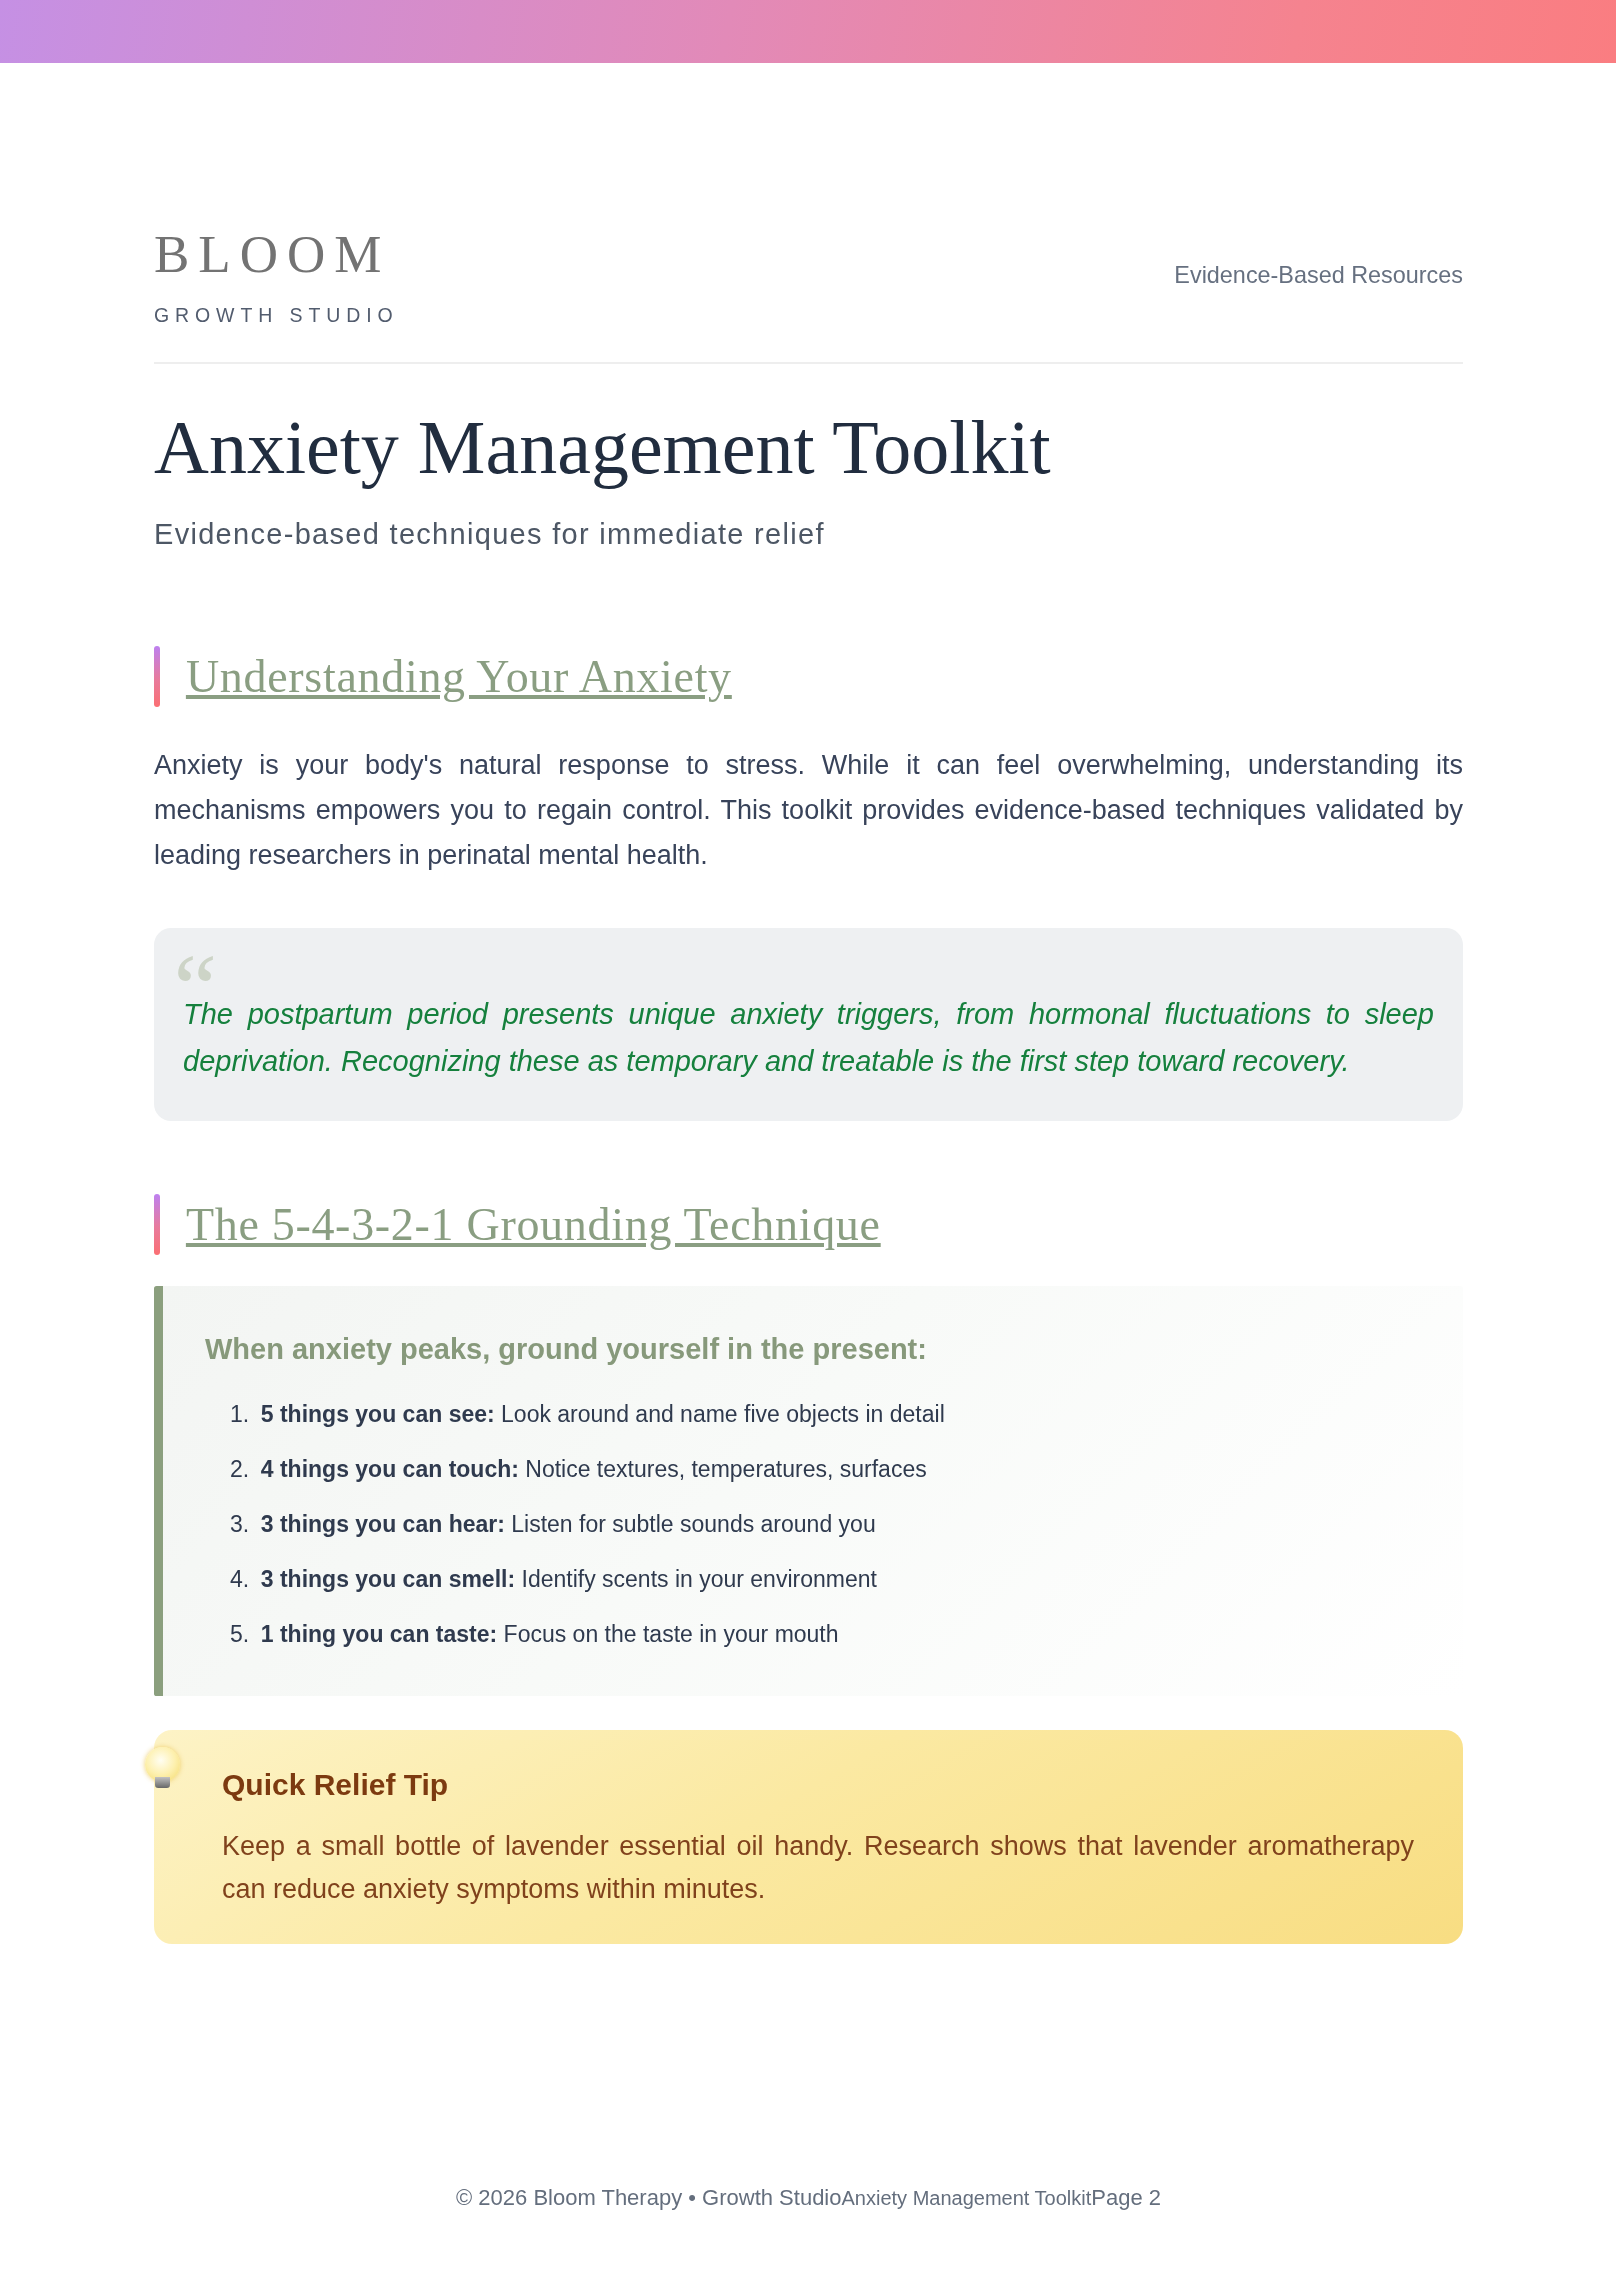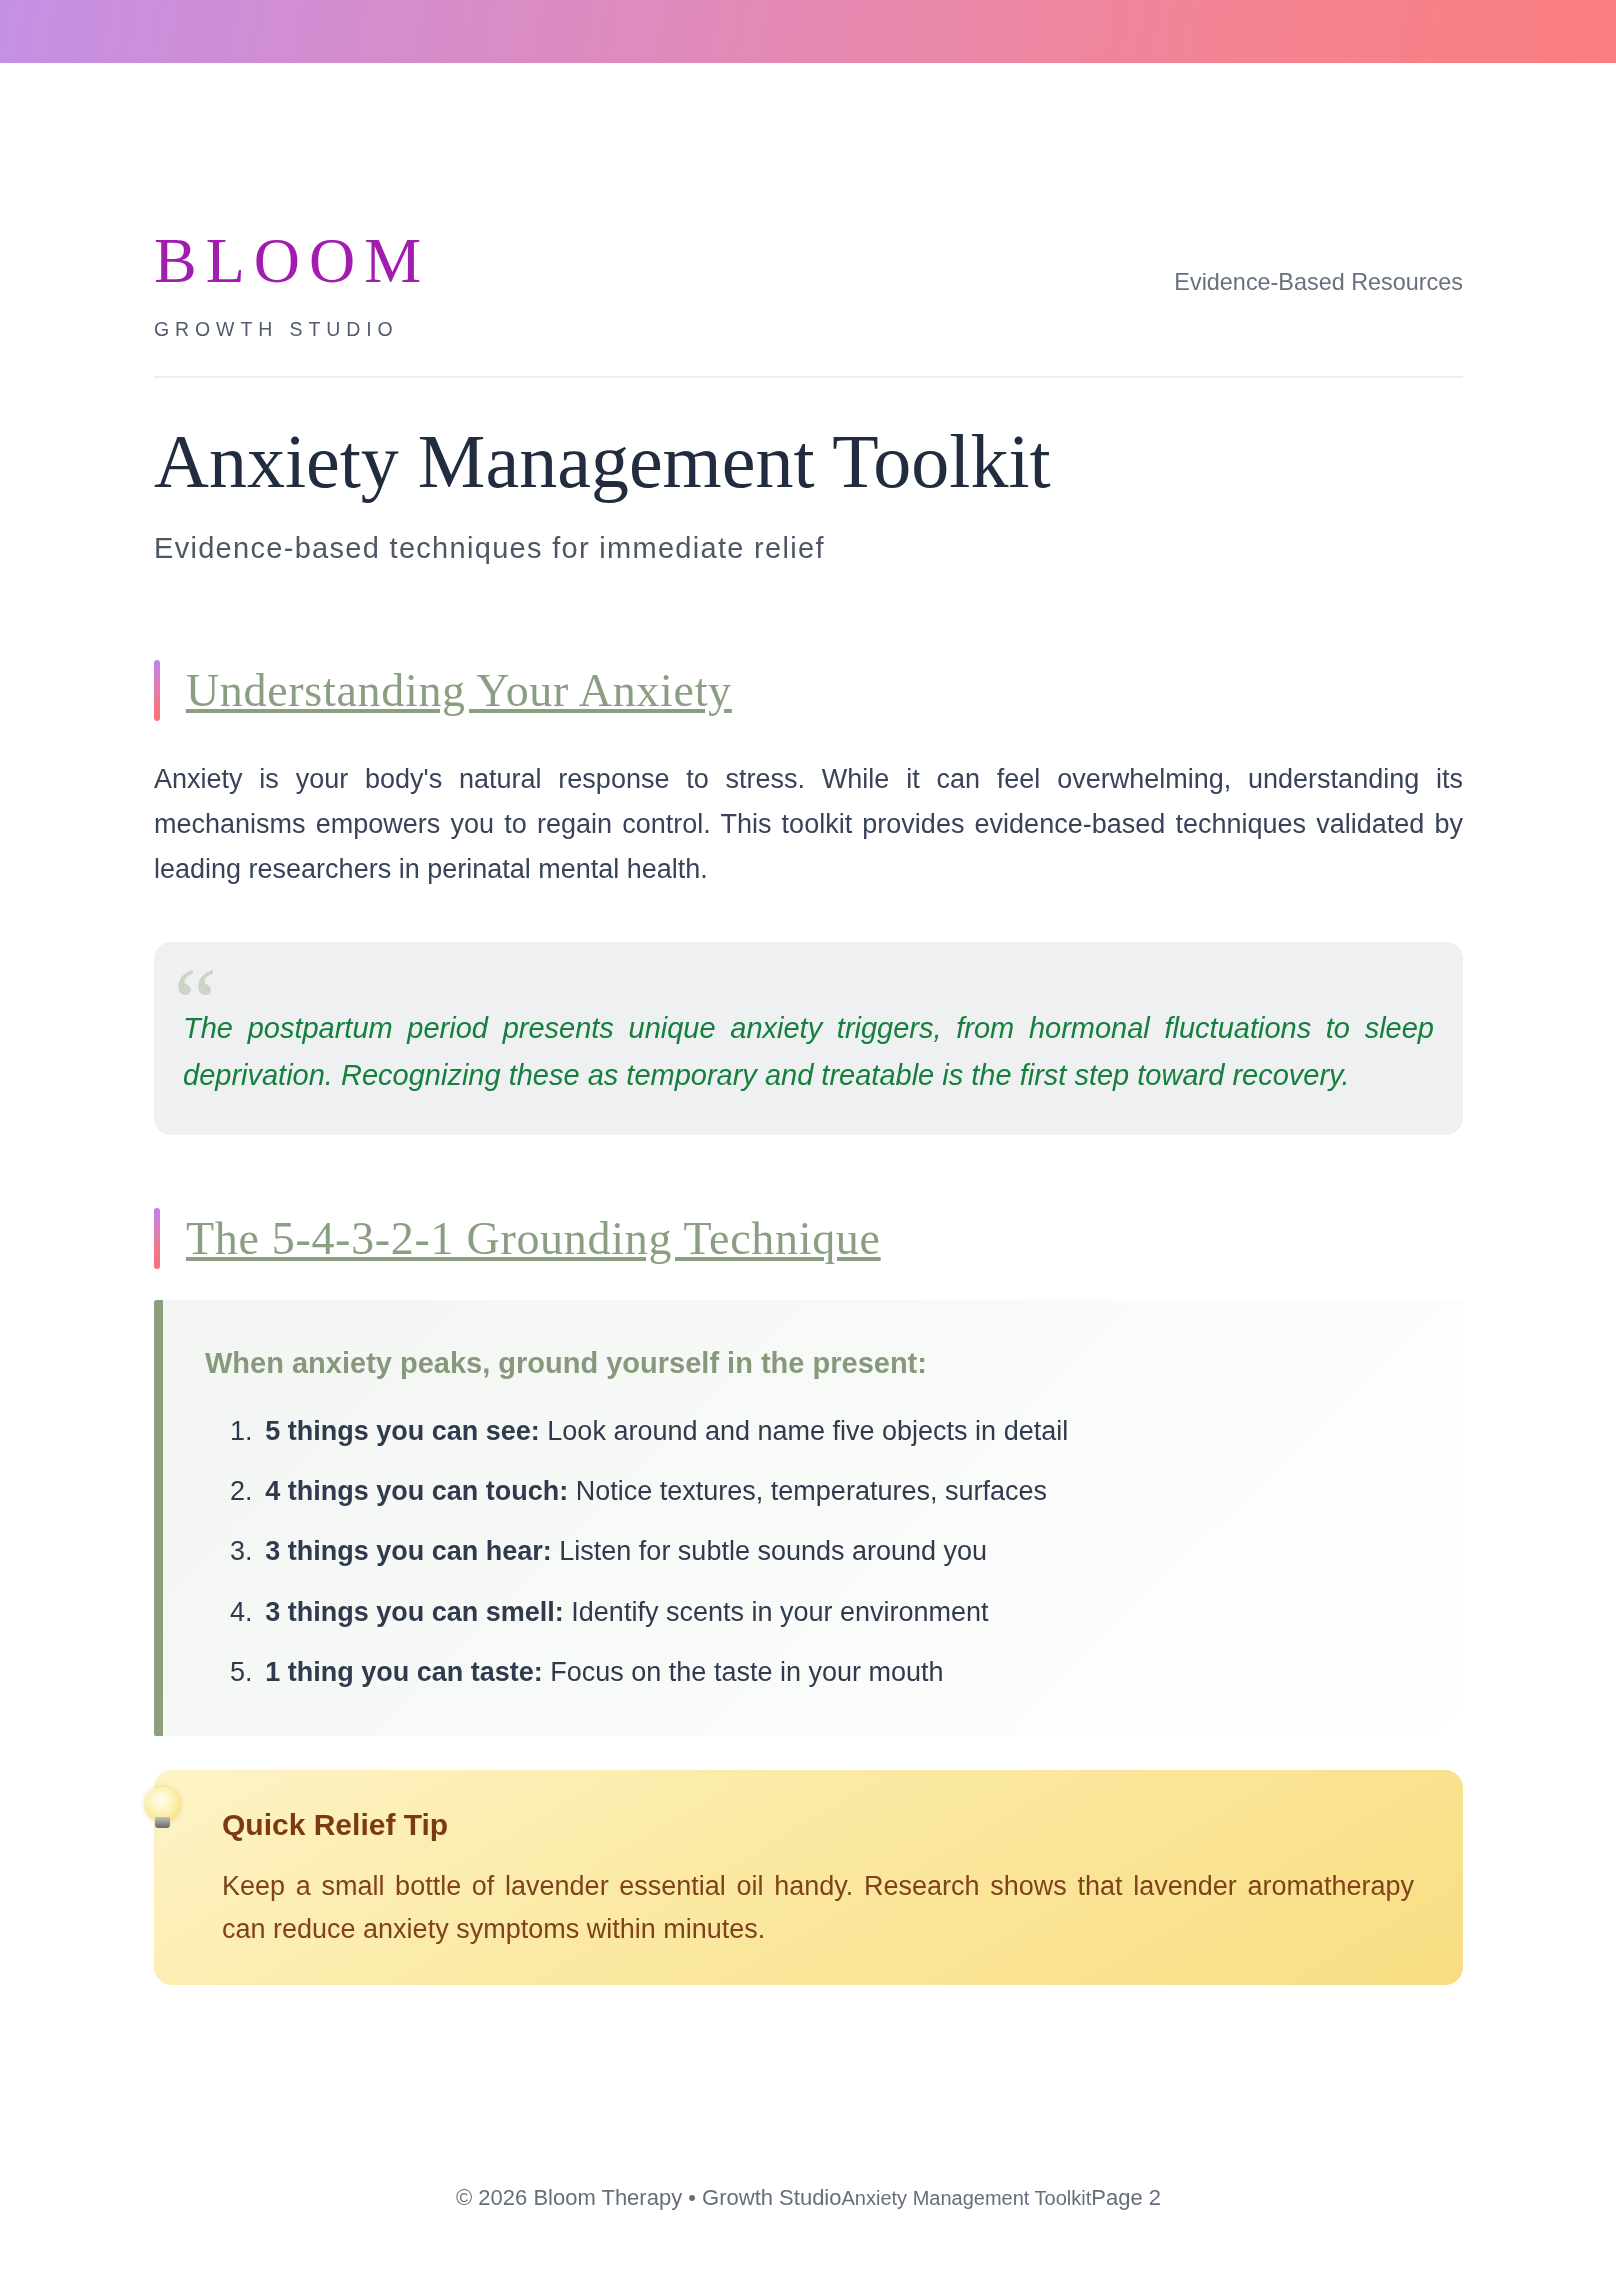--- a/index.html
+++ b/index.html
@@ -10,21 +10,21 @@
   }
   .topbar {
     height:63px;
     background:linear-gradient(100deg,#c590e4 0%,#e28ab8 45%,#f5838f 80%,#fa7d81 100%);
   }
   .content { padding:0 154px; }
 
   .header { margin-top:161px; display:flex; justify-content:space-between; }
   .logo {
     font-family:"Liberation Serif", serif; font-weight:400;
-    font-size:64px; letter-spacing:9px; color:#a21caf;
+    font-size:53px; letter-spacing:9px; color:#737373;
   }
   .tagline { margin-top:19.5px; font-size:19.5px; letter-spacing:5.9px; color:#525c6e; }
   .header-right { align-self:center; font-size:23.4px; color:#667080; }
 
   .divider { margin-top:35px; border-bottom:2px solid #eeeeee; }
 
   .doc-title {
     margin-top:40px; font-family:"Liberation Serif", serif; font-weight:400;
     font-size:76px; line-height:1.15; color:#212d3f;
   }
@@ -62,21 +62,21 @@
   }
   .quote-attr { margin-top:25px; text-align:right; font-size:23.4px; font-weight:700; color:#3c4658; }
 
   .ground-box {
     margin-top:31px; border-left:9px solid #8b9f7e; border-radius:2.6px;
     background:linear-gradient(135deg,#f3f5f3 0%,#f8faf8 45%,#ffffff 100%);
     padding:47px 39px 46px 42px;
   }
   .ground-intro { font-size:29px; font-weight:700; color:#87997b; }
   .ground-list { margin-top:34px; padding-left:25px; display:flex; flex-direction:column; gap:25px; }
-  .ground-item { font-size:27px; line-height:1.3; color:#2f3a4e; }
+  .ground-item { font-size:23px; line-height:1.3; color:#2f3a4e; }
   .step-num { margin-right:5.2px; }
   .step-label { font-weight:700; }
 
   .tip-box {
     position:relative; margin-top:34px; border-radius:18px;
     background:linear-gradient(150deg,#fdf3c6 0%,#fbe9a2 45%,#f8dd82 100%);
     padding:38px 49px 33px 68px;
   }
   .bulb { position:absolute; left:-9px; top:17px; width:35px; }
   .bulb-globe {

